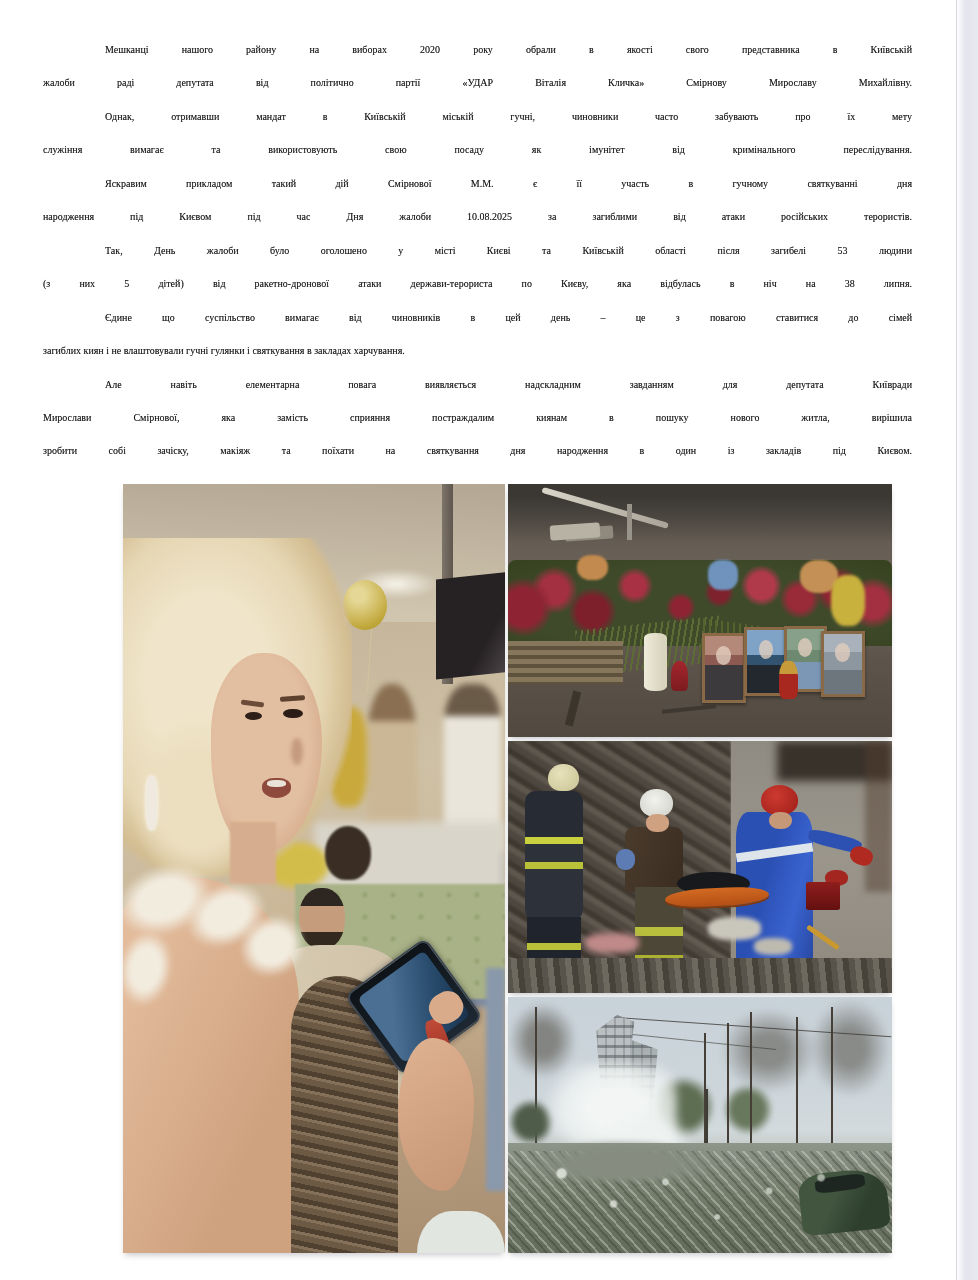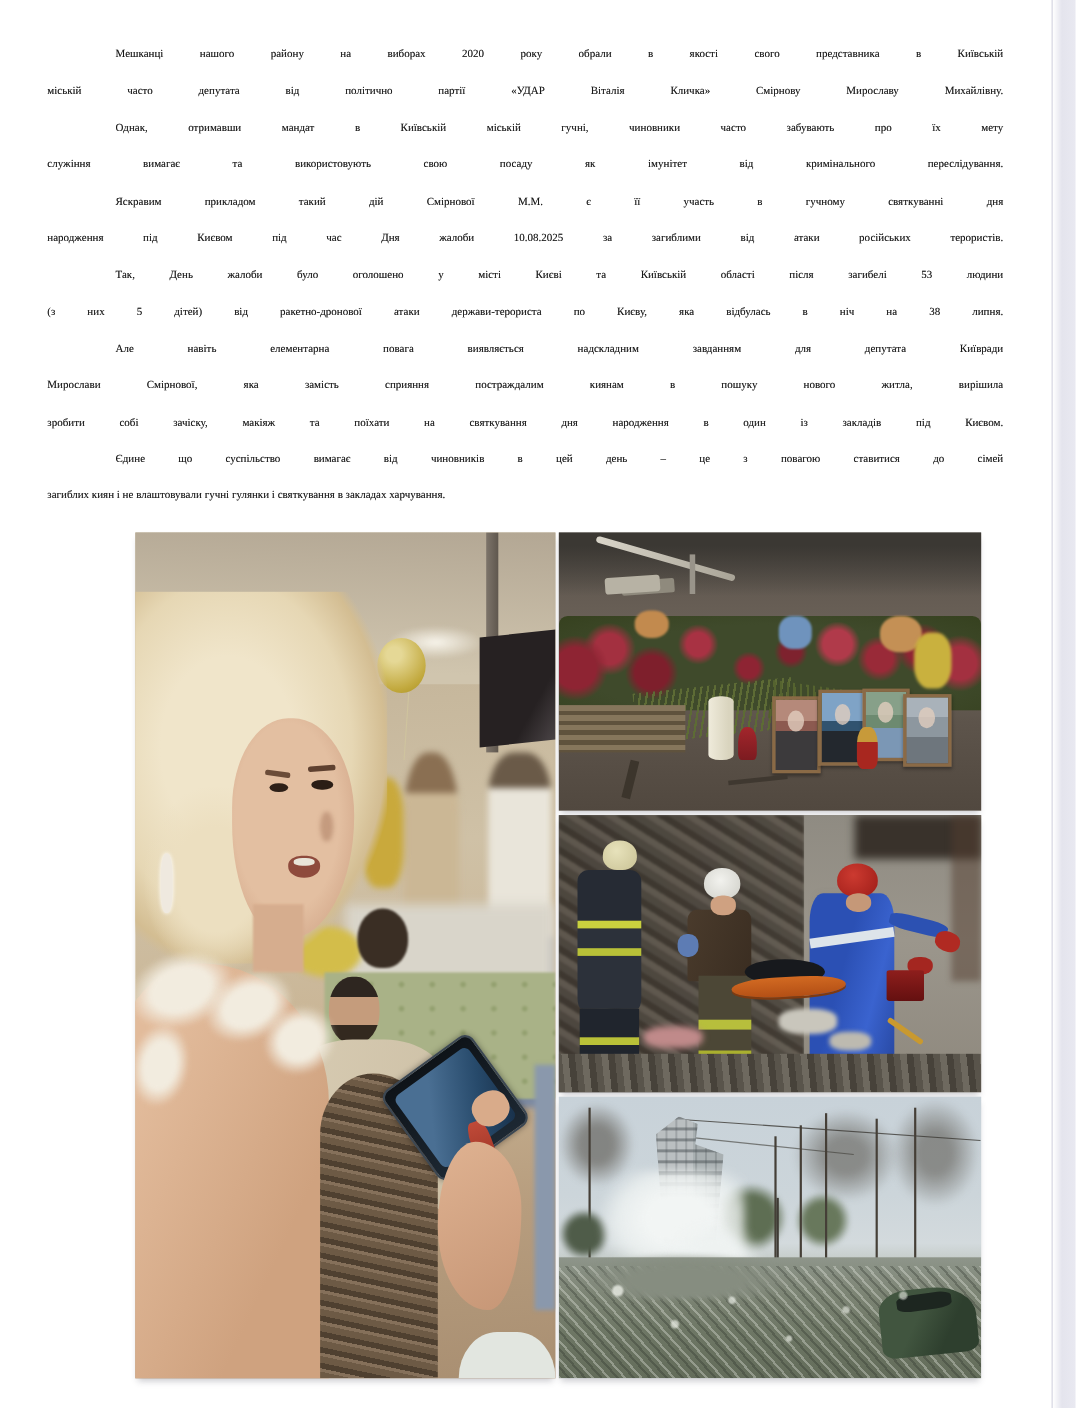--- a/index.html
+++ b/index.html
@@ -225,42 +225,42 @@
         radial-gradient(circle at 85% 25%,rgba(235,238,230,.6) .9%,rgba(0,0,0,0) 1.6%);}
 </style>
 </head>
 <body>
 
 <div id="page">
 
   <div id="doc">
       <div class="para">
         <div class="line fill first">Мешканці нашого району на виборах 2020 року обрали в якості свого представника в Київській</div>
-        <div class="line fill">міській часто депутата від політично партії «УДАР Віталія Кличка» Смірнову Мирославу Михайлівну.</div>
+        <div class="line fill">жалоби раді депутата від політично партії «УДАР Віталія Кличка» Смірнову Мирославу Михайлівну.</div>
       </div>
       <div class="para">
         <div class="line fill first">Однак, отримавши мандат в Київській міській гучні, чиновники часто забувають про їх мету</div>
         <div class="line fill">служіння вимагає та використовують свою посаду як імунітет від кримінального переслідування.</div>
       </div>
       <div class="para">
         <div class="line fill first">Яскравим прикладом такий дій Смірнової М.М. є її участь в гучному святкуванні дня</div>
         <div class="line fill">народження під Києвом під час Дня жалоби 10.08.2025 за загиблими від атаки російських терористів.</div>
       </div>
       <div class="para">
         <div class="line fill first">Так, День жалоби було оголошено у місті Києві та Київській області після загибелі 53 людини</div>
         <div class="line fill">(з них 5 дітей) від ракетно-дронової атаки держави-терориста по Києву, яка відбулась в ніч на 38 липня.</div>
+      </div>
+      <div class="para">
+        <div class="line fill first">Єдине що суспільство вимагає від чиновників в цей день – це з повагою ставитися до сімей</div>
+        <div class="line">загиблих киян і не влаштовували гучні гулянки і святкування в закладах харчування.</div>
       </div>
       <div class="para">
         <div class="line fill first">Але навіть елементарна повага виявляється надскладним завданням для депутата Київради</div>
         <div class="line fill">Мирослави Смірнової, яка замість сприяння постраждалим киянам в пошуку нового житла, вирішила</div>
         <div class="line fill">зробити собі зачіску, макіяж та поїхати на святкування дня народження в один із закладів під Києвом.</div>
-      </div>
-      <div class="para">
-        <div class="line fill first">Єдине що суспільство вимагає від чиновників в цей день – це з повагою ставитися до сімей</div>
-        <div class="line">загиблих киян і не влаштовували гучні гулянки і святкування в закладах харчування.</div>
       </div>
     </div>
 
   <div id="collage">
 
     <div id="p1" class="ph">
       <div class="s ceiling"></div>
       <div class="s lamp"></div>
       <div class="s pole"></div>
       <div class="s tv"></div>

